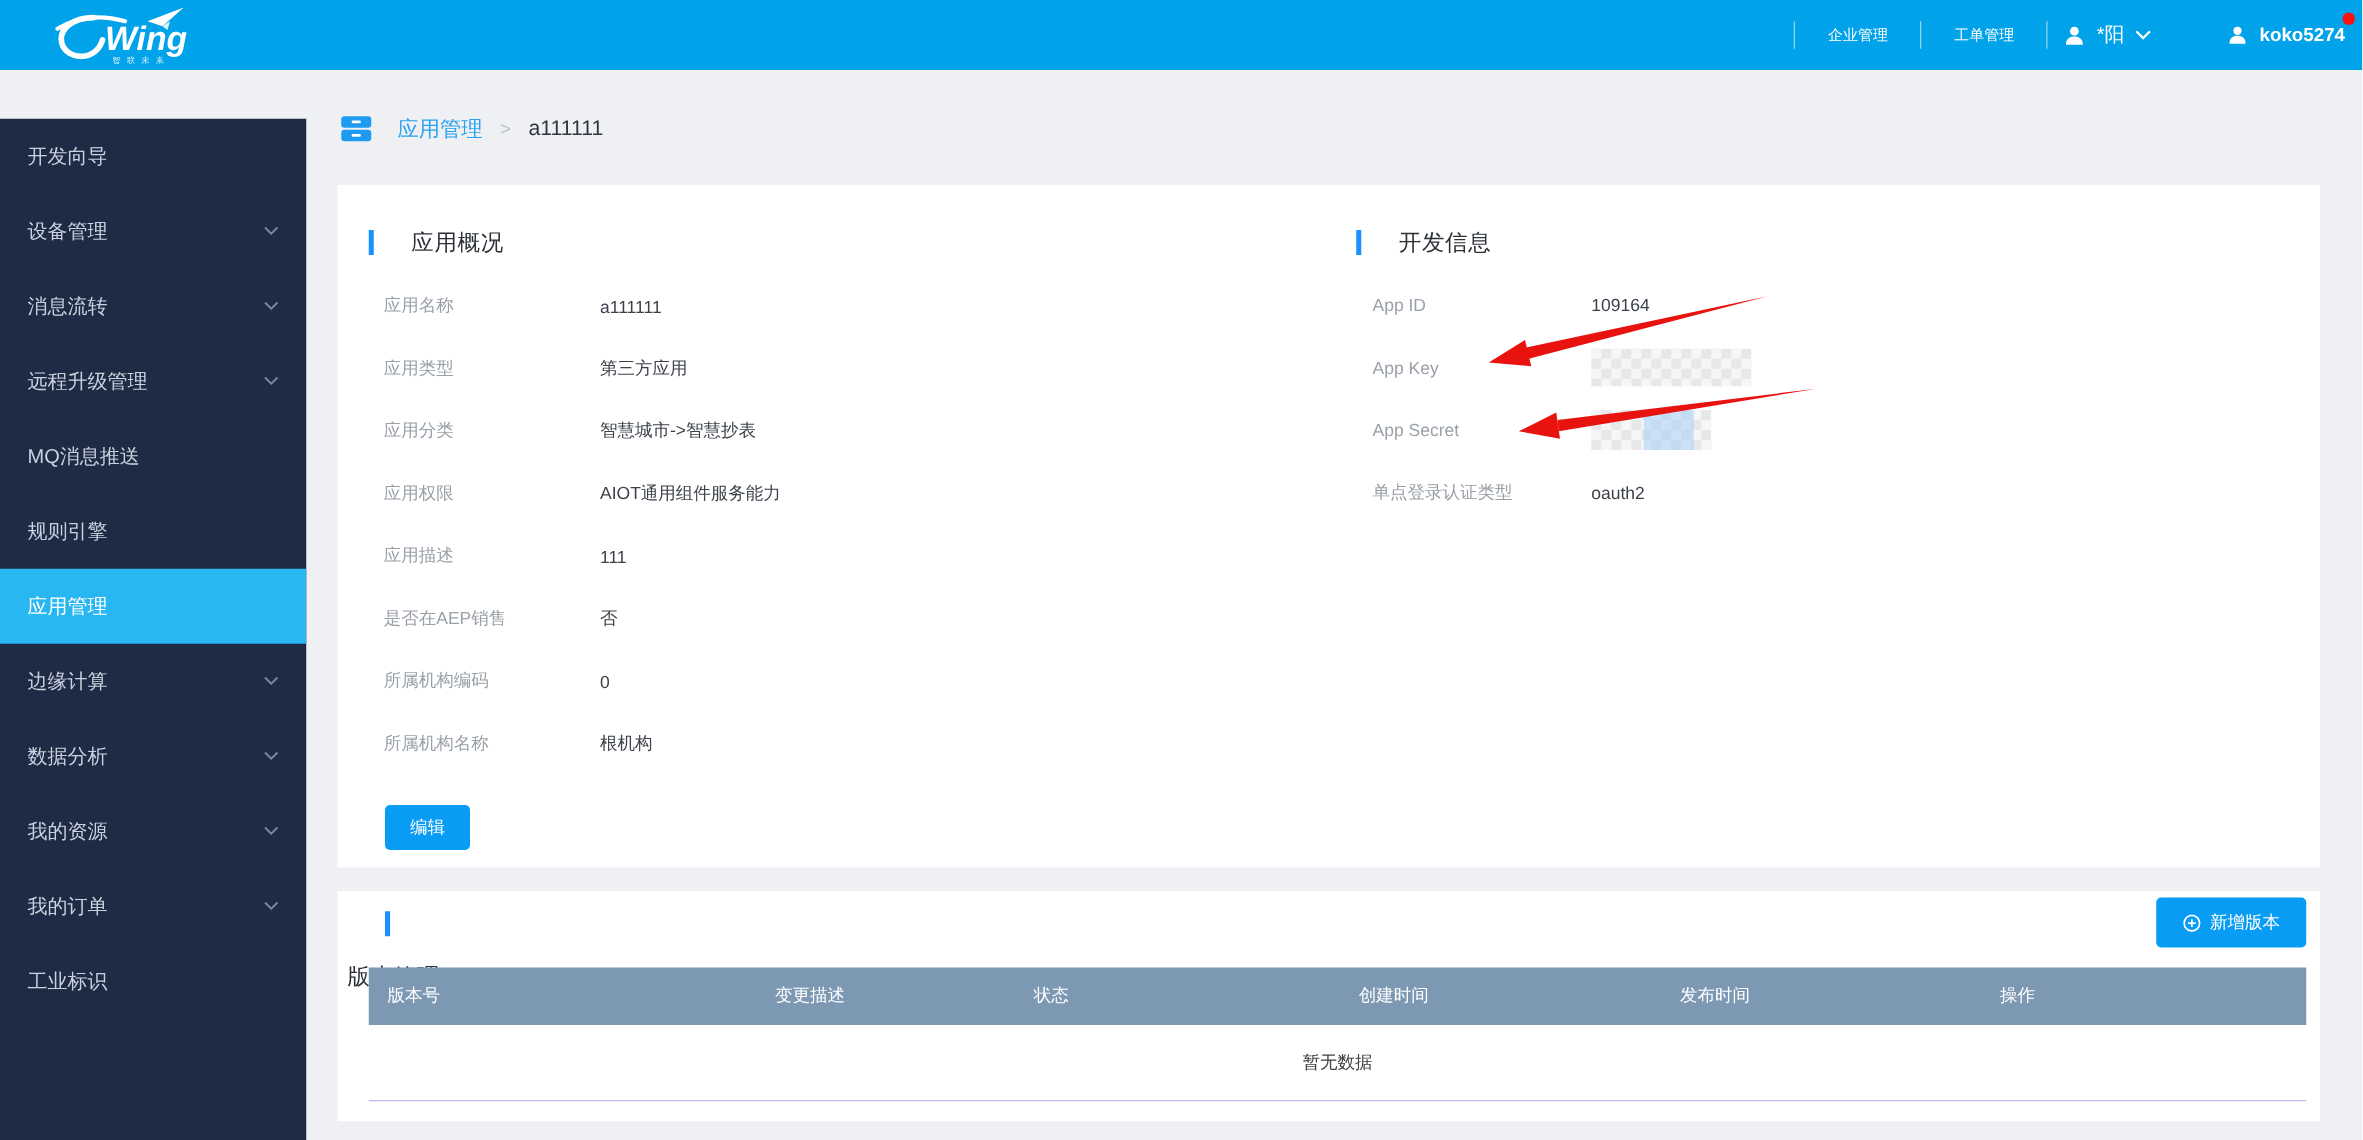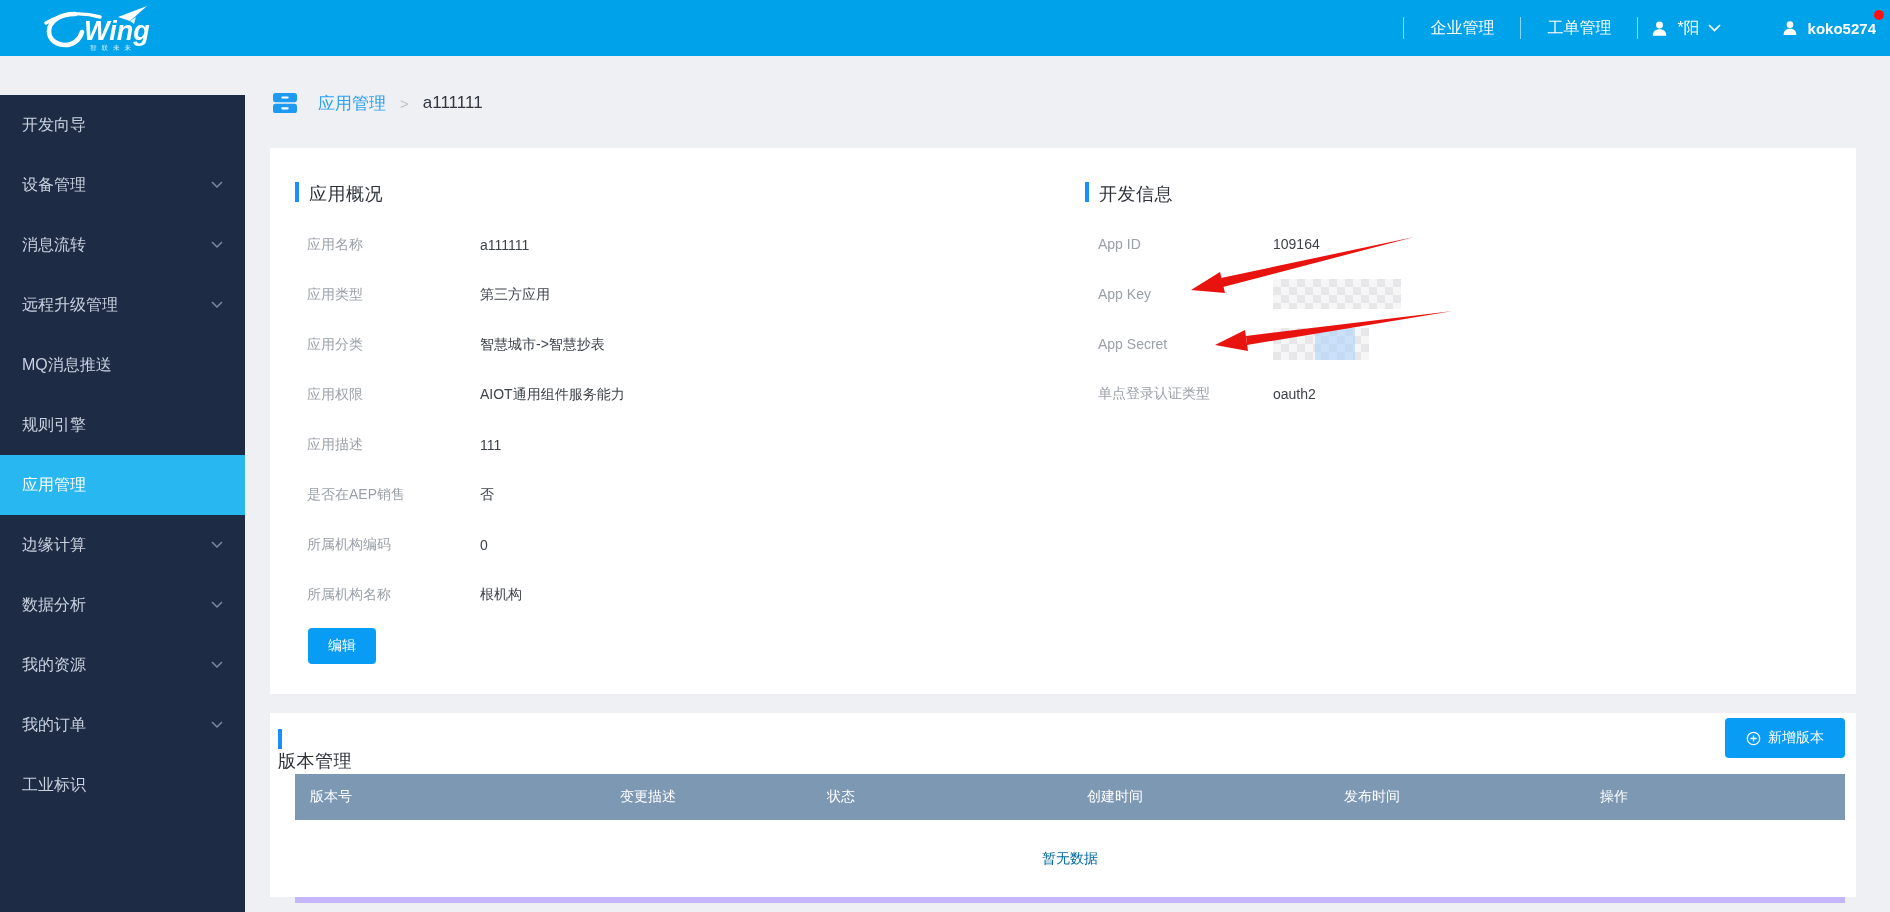--- a/index.html
+++ b/index.html
@@ -5,21 +5,21 @@
   * { margin:0; padding:0; box-sizing:border-box; }
   html,body { width:1890px; height:912px; overflow:hidden; }
   body { font-family:"Liberation Sans","DejaVu Sans",sans-serif; }
   #app { position:relative; width:1890px; height:912px; background:#eef0f3; overflow:hidden; }
 
   
   .topbar { position:absolute; left:0; top:0; width:1890px; height:56px; background:#00a2e9; display:flex; align-items:center; z-index:30; }
   .logo { margin-left:44px; display:flex; align-items:center; }
   .topbar-right { position:absolute; right:14px; top:0; height:56px; display:flex; align-items:center; }
   .tb-sep { width:1px; height:22px; background:rgba(255,255,255,.55); }
-  .tb-nav { color:#fff; font-size:16px; padding:0 26px; cursor:pointer; white-space:nowrap; }
+  .tb-nav { color:#fff; font-size:12px; padding:0 26px; cursor:pointer; white-space:nowrap; }
   .tb-user { display:flex; align-items:center; color:#fff; font-size:16px; padding:0 14px 0 12px; cursor:pointer; }
   .tb-user .uicon { width:19px; height:19px; margin-right:8px; }
   .tb-account { display:flex; align-items:center; color:#fff; font-size:15px; font-weight:bold; margin-left:46px; position:relative; cursor:pointer; }
   .tb-account .uicon { width:18px; height:18px; margin-right:9px; }
   .tb-chev { margin-left:8px; display:flex; }
   .red-dot { position:absolute; right:-8px; top:-9px; width:10px; height:10px; border-radius:50%; background:#ff1111; }
 
   
   .sidebar { position:absolute; left:0; top:56px; width:245px; height:856px; background:#1e2b45; z-index:20;margin-top:39px; }
   .side-item { height:60px; display:flex; align-items:center; padding:0 22px; color:#c9d1de; font-size:16px; cursor:pointer; }
@@ -32,21 +32,21 @@
   .breadcrumb { position:absolute; left:27px; top:34px; display:flex; align-items:center; }
   .bc-icon { width:26px; height:26px; margin-right:20px; }
   .bc-link { color:#2aa1f1; font-size:17px; cursor:pointer; }
   .bc-sep { color:#b9c0c9; font-size:15px; margin:0 14px; }
   .bc-current { color:#303640; font-size:17px; }
 
   .card { position:absolute; background:#ffffff; }
   .card1 { left:25px; top:92px; width:1586px; height:546px; }
   .card2 { left:25px; top:657px; width:1586px; height:184px; }
 
-  .sec-title { position:absolute; display:flex; align-items:flex-start; }
+  .sec-title { position:absolute; display:flex; align-items:center;gap:20px; }
   .sec-bar { width:4px; height:20px; background:#1890ff; margin-right:10px; }
   .sec-text { font-size:18px; color:#2c3138; font-weight:500; letter-spacing:.5px; }
 
   .fields { position:absolute; }
   .frow { height:50px; display:flex; align-items:center; font-size:14px; }
   .flabel { color:#9aa0a8; flex:0 0 auto; }
   .fields-left .flabel { width:173px; }
   .fields-right .flabel { width:175px; }
   .fvalue { color:#3d424a; }
 
@@ -54,36 +54,36 @@
     background-image:
       linear-gradient(45deg,#e7e7e9 25%,transparent 25%,transparent 75%,#e7e7e9 75%),
       linear-gradient(45deg,#e7e7e9 25%,#f6f6f7 25%,#f6f6f7 75%,#e7e7e9 75%);
     background-size:16px 16px; background-position:0 0,8px 8px; }
   .mosaic.secret { width:96px; height:32px; }
   .mosaic.secret::after { content:""; position:absolute; left:42px; top:0; width:40px; height:100%;
     background:rgba(165,208,250,.55); }
 
   .btn { display:inline-flex; align-items:center; justify-content:center; background:#089cf4; color:#fff;
     border:none; border-radius:4px; cursor:pointer; font-family:inherit; }
-  .btn-edit { position:absolute; left:38px; top:480px; width:68px; height:36px; font-size:14px; }
+  .btn-edit { position:absolute; left:38px; top:496px; width:68px; height:36px; font-size:14px; }
   .btn-add { position:absolute; left:1455px; top:5px; width:120px; height:40px; font-size:14px; }
   .btn-add .plus-icon { width:15px; height:15px; margin-right:7px; display:flex; }
 
   
   .vtable { position:absolute; left:25px; top:61px; width:1550px; }
   .vhead { position:relative; height:46px; background:#7d98b3; }
   .vhead .vcol { position:absolute; top:0; height:46px; display:flex; align-items:center; color:#ffffff; font-size:14px; font-weight:500; }
   .vhead .vcol:nth-child(1){ left:15px; }
   .vhead .vcol:nth-child(2){ left:281px;margin-left:44px; }
   .vhead .vcol:nth-child(3){ left:532px; }
   .vhead .vcol:nth-child(4){ left:792px; }
   .vhead .vcol:nth-child(5){ left:1049px; }
   .vhead .vcol:nth-child(6){ left:1305px; }
-  .vempty { height:83px; display:flex; align-items:center; justify-content:center; color:#0369a1; font-size:14px;
-    background:#fff; border-bottom:6px solid #c4b5fd; }
+  .vempty { height:61px; display:flex; align-items:center; justify-content:center; color:#404040; font-size:14px;
+    background:#fff; border-bottom:1px solid #c4b5fd; }
 
   .arrow-overlay { position:absolute; left:0; top:0; width:1890px; height:912px; pointer-events:none; z-index:40; }
 </style>
 </head>
 <body>
 
 <div id="app">
 
   <div class="topbar">
     <div class="logo">

